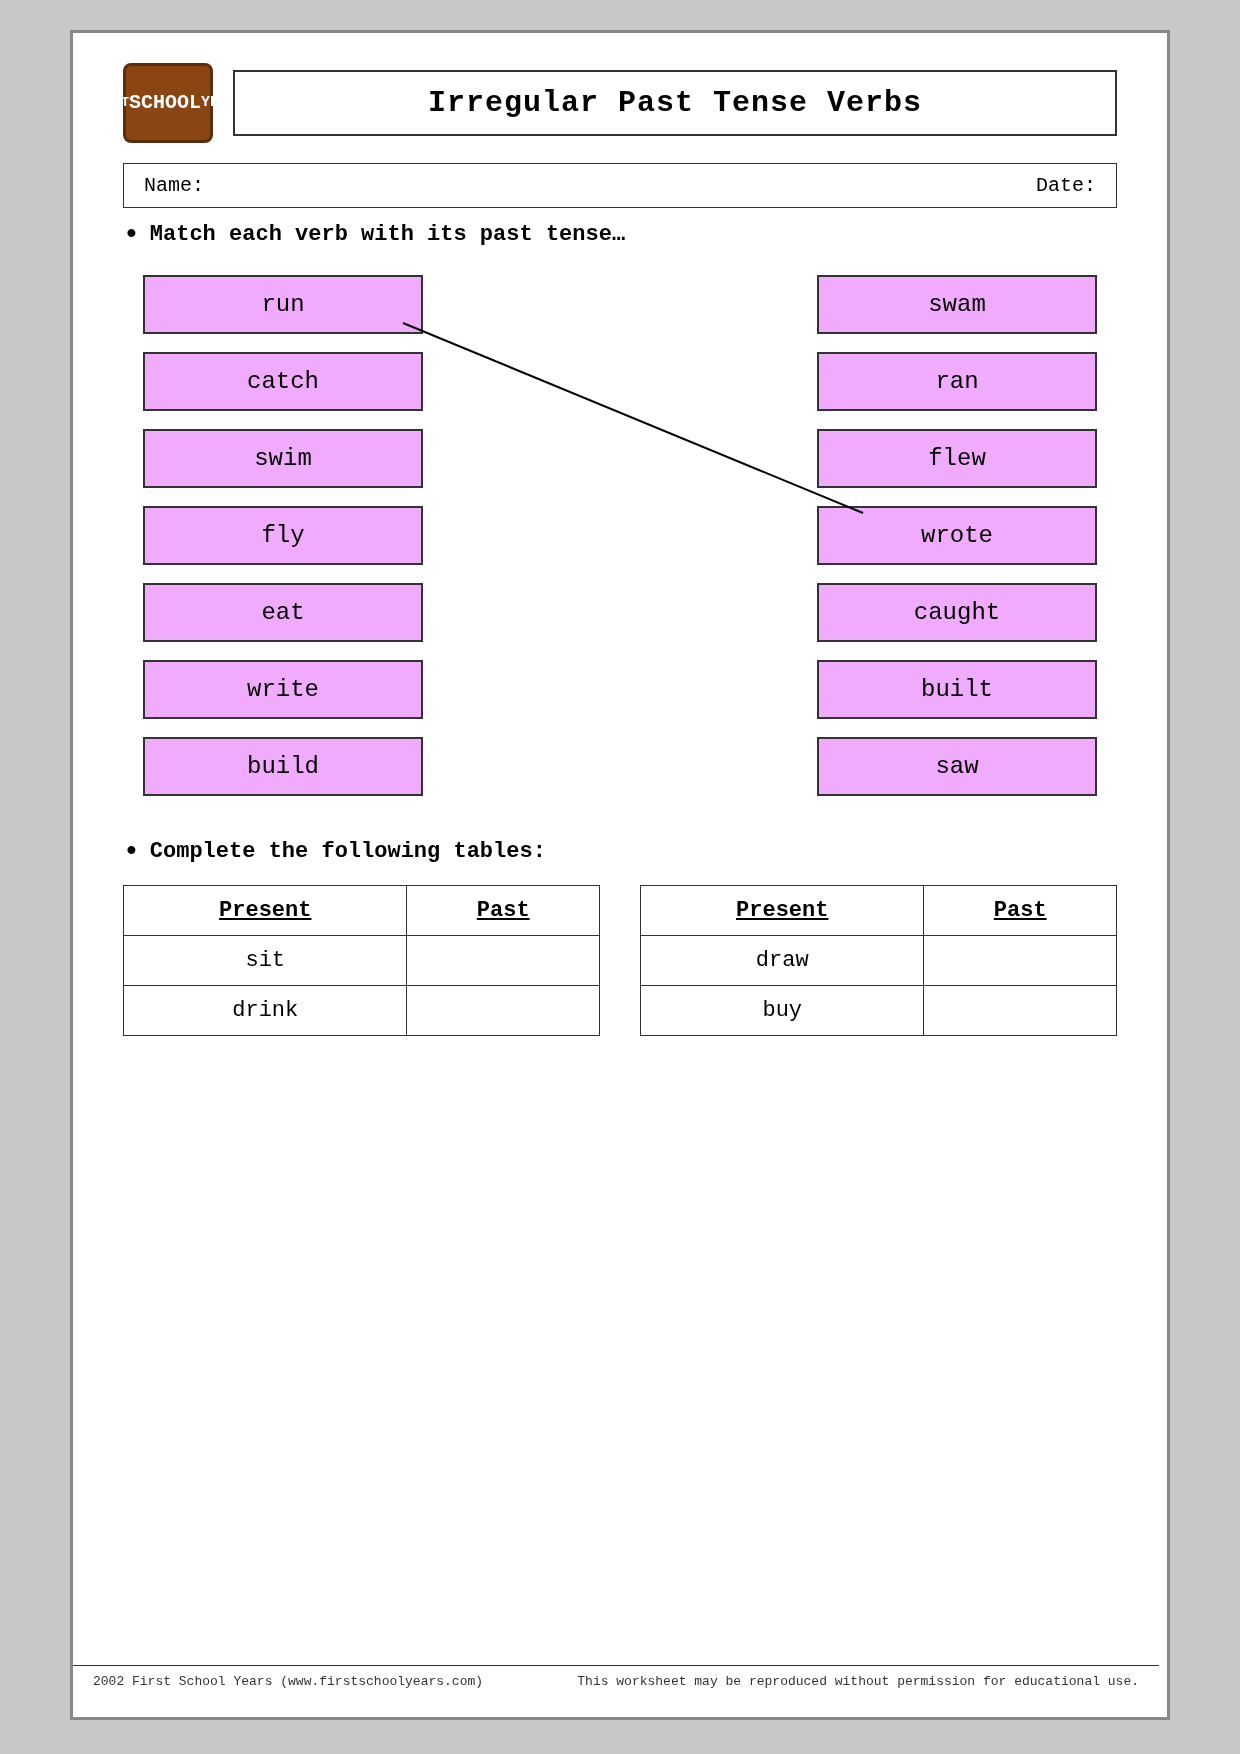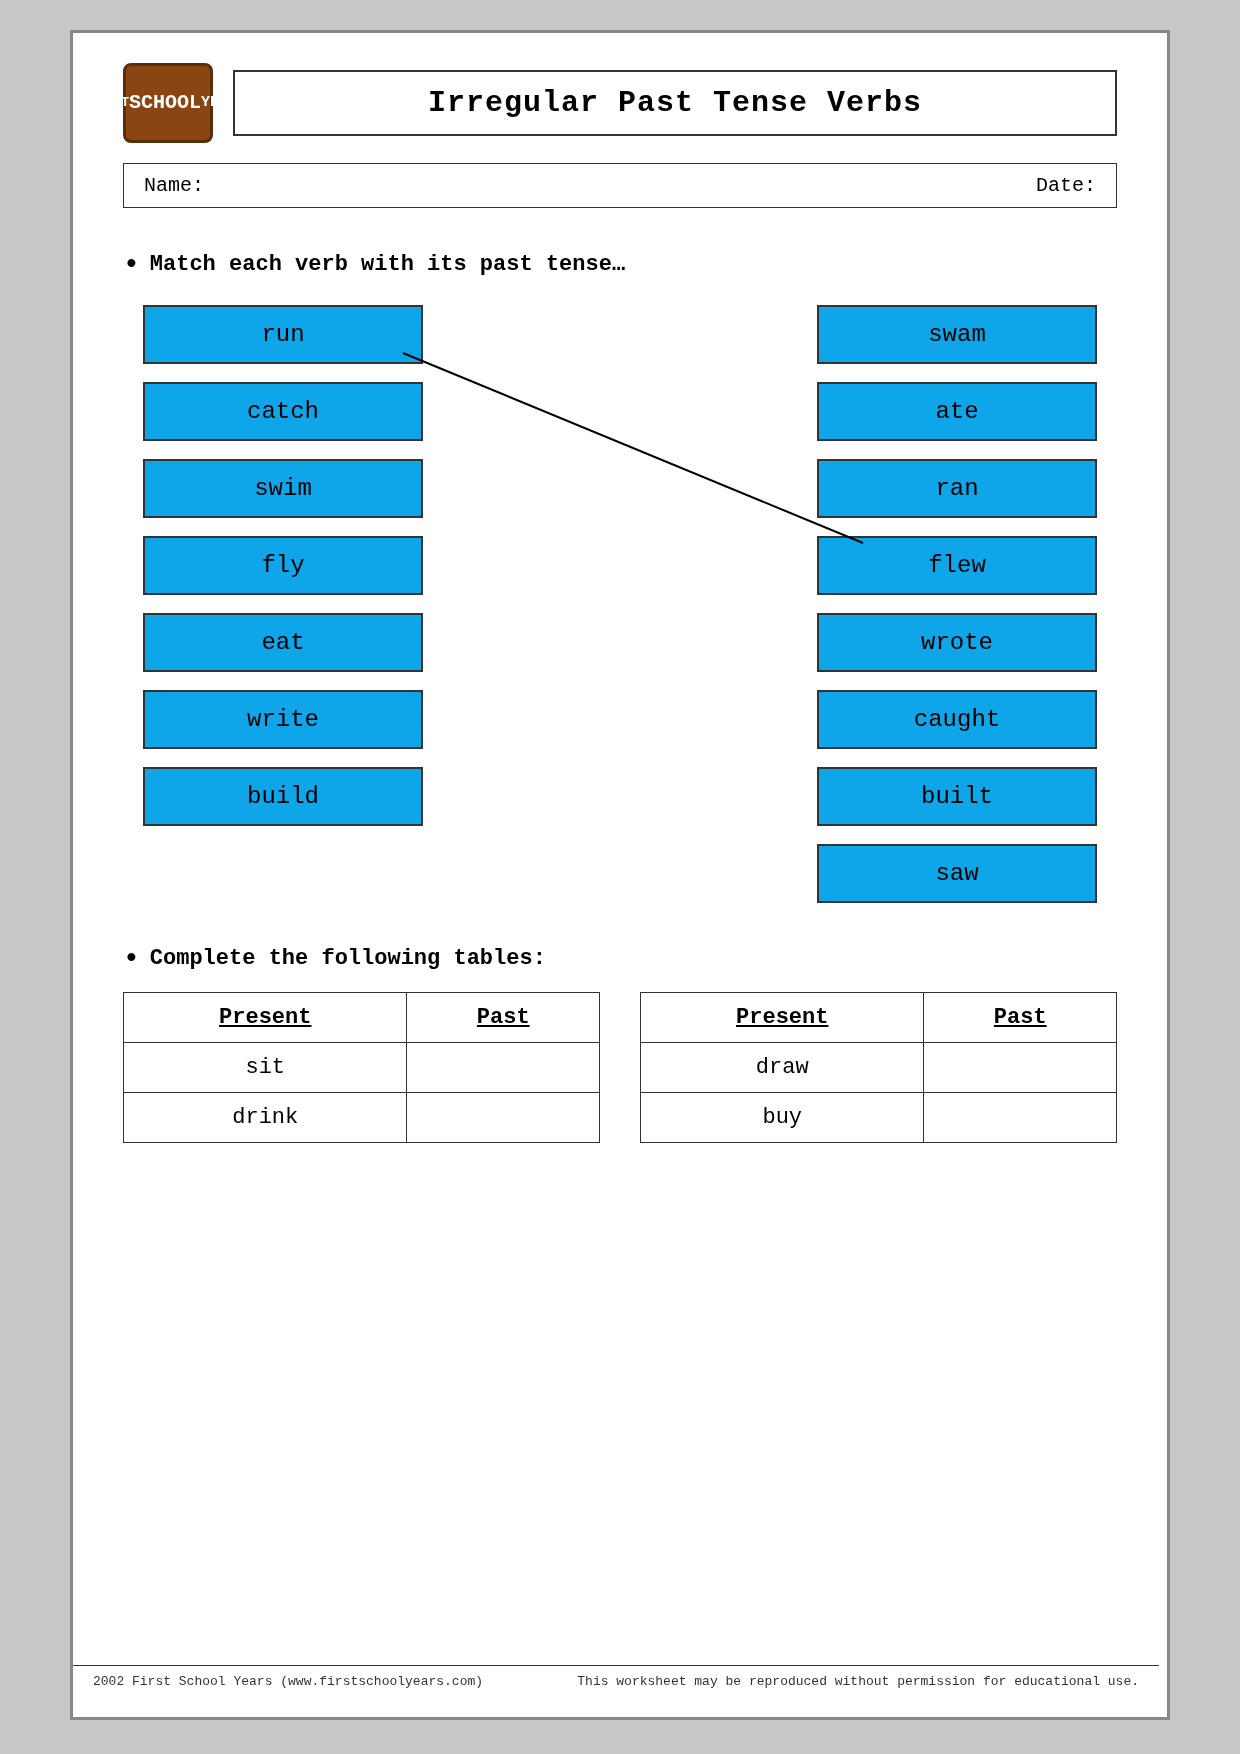--- a/index.html
+++ b/index.html
@@ -54,21 +54,21 @@
       text-align: center;
       font-size: 30px;
       font-weight: bold;
       letter-spacing: 1px;
     }
     .name-date-row {
       border: 1.5px solid #333;
       padding: 10px 20px;
       display: flex;
       justify-content: space-between;
-      margin-bottom: 41px;
+      margin-bottom: 11px;
       font-size: 20px;
     }
     .instruction {
       font-size: 22px;
       font-weight: bold;
       margin-bottom: 25px;
       display: flex;
       align-items: center;
       gap: 10px;
     }
@@ -84,21 +84,21 @@
       display: flex;
       flex-direction: column;
       gap: 18px;
       width: 280px;
     }
     .verb-box {
       border: 2px solid #333;
       padding: 14px 10px;
       text-align: center;
       font-size: 24px;
-      background: #0ea5e9;
+      background: #f0abfc;
     }
     .svg-lines {
       position: absolute;
       top: 0;
       left: 0;
       width: 100%;
       height: 100%;
       pointer-events: none;
     }
     .section-title {
@@ -184,21 +184,20 @@
       <div class="verb-box">build</div>
     </div>
 
     <svg class="svg-lines" id="matchingSvg">
 
       <line x1="280" y1="48" x2="740" y2="238" stroke="#000" stroke-width="2"></line>
     </svg>
 
     <div class="column">
       <div class="verb-box">swam</div>
-      <div class="verb-box">ate</div>
       <div class="verb-box">ran</div>
       <div class="verb-box">flew</div>
       <div class="verb-box">wrote</div>
       <div class="verb-box">caught</div>
       <div class="verb-box">built</div>
       <div class="verb-box">saw</div>
     </div>
   </div>
 
   <div class="section-title">

